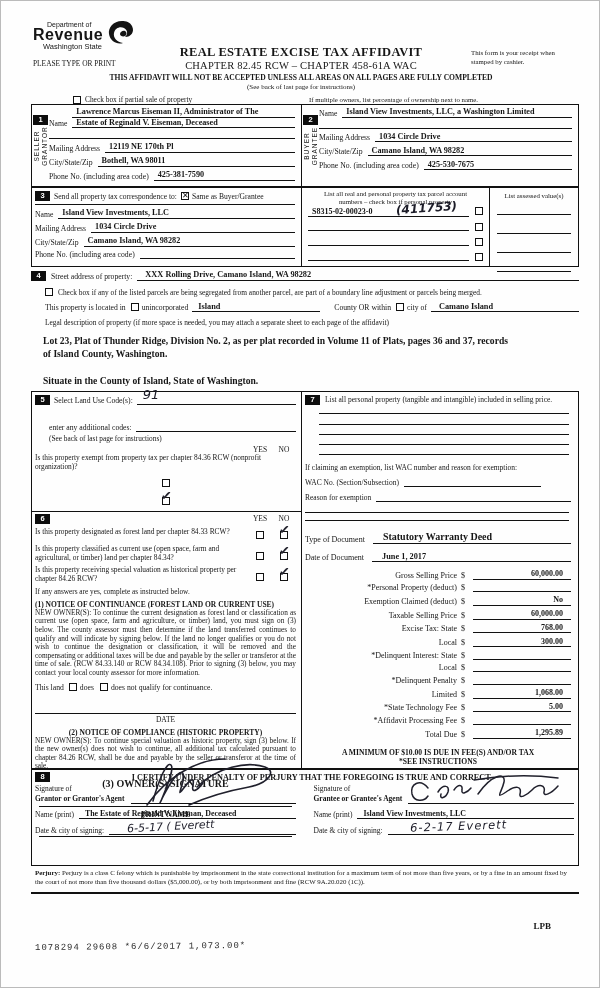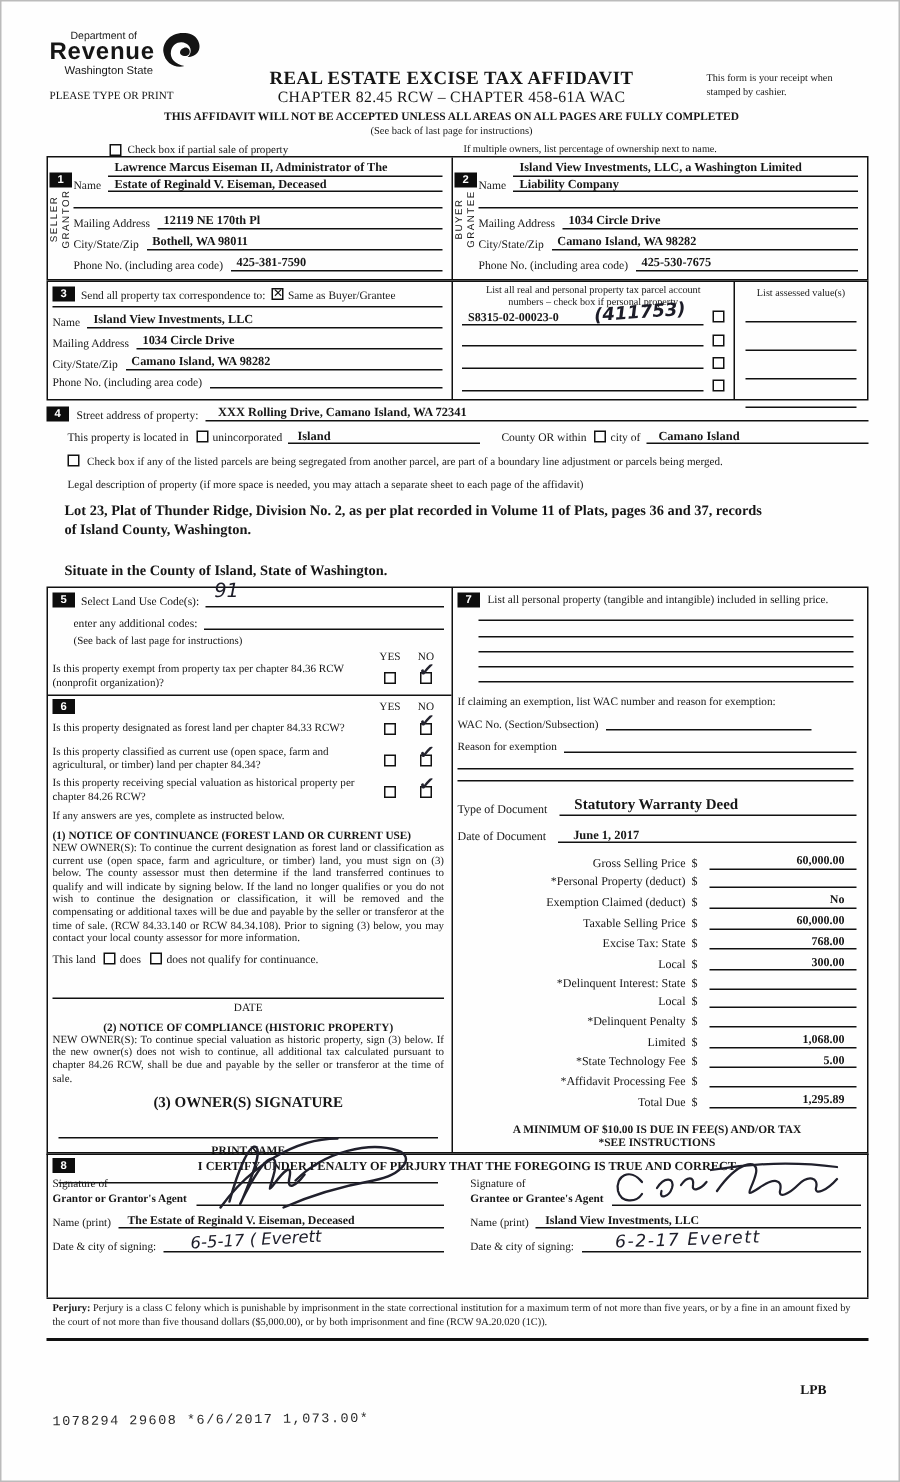--- a/index.html
+++ b/index.html
@@ -56,21 +56,21 @@
   .para { font-size: 7.3px; line-height: 1.18; text-align: justify; }
   .sig-svg { position: absolute; overflow: visible; pointer-events: none; }
   .stamp { font-family: "Liberation Mono", monospace; font-size: 9px; color: #2b2b2b; letter-spacing: 1px; transform: rotate(-0.6deg); }
 </style>
 </head>
 <body>
 
 <div class="page">
 
   <div class="abs" style="left:32px; top:20px;">
-    <div style="display:flex; align-items:center;">
+    <div style="display:flex; align-items:flex-start;">
       <div>
         <div class="logo-small" style="padding-left:14px;">Department of</div>
         <div class="logo-name">Revenue</div>
         <div class="logo-small" style="padding-left:10px; font-size:7.5px;">Washington State</div>
       </div>
       <svg width="34" height="30" viewBox="0 0 34 30" style="margin-left:2px; margin-top:-2px;">
         <path d="M17 2 C8 2 3 9 4 15 C5 22 12 26 18 24 C12 23 8 19 9 14 C10 9 15 7 19 9 C23 11 23 16 20 18 C26 18 30 13 27 7 C25 3 21 2 17 2 Z" fill="#141414"></path>
         <path d="M20 12 c2 1 2 4 0 5 c-2 1 -5 0 -5 -2 c0 -2 3 -4 5 -3 Z" fill="#141414"></path>
       </svg>
     </div>
@@ -131,21 +131,20 @@
         <div class="side-inner">
           <div>BUYER</div>
           <div>GRANTEE</div>
         </div>
       </div>
       <div class="fields">
         <div class="frow" style="align-items:flex-end; margin-bottom:2px;">
           <span class="lbl" style="align-self:flex-end;">Name</span>
           <div class="name2">
             <div>Island View Investments, LLC, a Washington Limited</div>
-            <div>Liability Company</div>
           </div>
         </div>
         <div class="blank-line" style="margin-bottom:3px;"></div>
         <div class="frow">
             <span class="lbl">Mailing Address</span>
             <span class="val">1034 Circle Drive</span>
           </div>
         <div class="frow">
             <span class="lbl">City/State/Zip</span>
             <span class="val">Camano Island, WA 98282</span>
@@ -217,64 +216,64 @@
         <div class="blank-line" style="margin-top:10px;"></div>
         <div class="blank-line" style="margin-top:10px;"></div>
       </div>
     </div>
   </div>
 
   <div class="abs" style="left:30px; top:269px; width:548px;">
     <div style="display:flex; align-items:flex-end; font-size:7.7px;">
       <span class="badge">4</span>
       <span style="margin:0 5px 0 5px;">Street address of property:</span>
-      <span class="ul bold" style="flex:1; font-size:8.3px; padding:0 2px 0.5px 8px;">XXX Rolling Drive, Camano Island, WA  72341</span>
+      <span class="ul bold" style="flex:1; font-size:8.3px; padding:0 2px 0.5px 8px;">XXX Rolling Drive, Camano Island, WA  98282</span>
+    </div>
+    <div style="display:flex; align-items:flex-start; font-size:7.4px; margin-top:7px; padding-left:14px;">
+      <span class="cb" style="margin-right:5px; margin-top:0;"></span>
+      <span>Check box if any of the listed parcels are being segregated from another parcel, are part of a boundary line adjustment or parcels being merged.</span>
     </div>
     <div style="display:flex; align-items:flex-end; font-size:7.7px; margin-top:5px; padding-left:14px;">
       <span>This property is located in</span>
       <span class="cb" style="margin:0 3px 1px 5px;"></span>
       <span>unincorporated</span>
       <span class="ul bold" style="width:128px; font-size:8.3px; padding:0 2px 0.5px 6px; margin-left:4px;">Island</span>
       <span style="margin-left:14px;">County OR  within</span>
       <span class="cb" style="margin:0 3px 1px 5px;"></span>
       <span>city of</span>
       <span class="ul bold" style="flex:1; font-size:8.3px; padding:0 2px 0.5px 8px; margin-left:4px;">Camano Island</span>
     </div>
-    <div style="display:flex; align-items:flex-start; font-size:7.4px; margin-top:7px; padding-left:14px;">
-      <span class="cb" style="margin-right:5px; margin-top:0;"></span>
-      <span>Check box if any of the listed parcels are being segregated from another parcel, are part of a boundary line adjustment or parcels being merged.</span>
-    </div>
     <div class="small" style="margin-top:6px; padding-left:14px; font-size:7.4px;">Legal description of property (if more space is needed, you may attach a separate sheet to each page of the affidavit)</div>
   </div>
 
   <div class="abs bold" style="left:42px; top:334px; width:470px; font-size:9.6px; line-height:1.35;">Lot 23, Plat of Thunder Ridge, Division No. 2, as per plat recorded in Volume 11 of Plats, pages 36 and 37, records of Island County, Washington.</div>
   <div class="abs bold" style="left:42px; top:374px; font-size:9.6px;">Situate in the County of Island, State of Washington.</div>
 
   <div class="frame" style="top:390px; height:378px; display:flex;">
 
     <div style="width:270px; border-right:1px solid #111; display:flex; flex-direction:column;">
 
       <div style="padding:3px 5px 2px 3px; border-bottom:1px solid #111;">
         <div style="display:flex; align-items:flex-end; font-size:7.7px;">
           <span class="badge">5</span>
           <span style="margin:0 4px;">Select Land Use Code(s):</span>
           <span class="ul" style="flex:1; position:relative; min-height:10px;">
               <span class="hand" style="position:absolute; left:6px; top:-8px; font-size:13px;">91</span>
             </span>
         </div>
-        <div style="display:flex; align-items:flex-end; font-size:7.7px; margin-top:6px; padding-left:14px;">
+        <div style="display:flex; align-items:flex-end; font-size:7.7px; margin-top:18px; padding-left:14px;">
           <span>enter any additional codes:</span>
           <span class="ul" style="flex:1; min-height:9px; margin-left:4px;"></span>
         </div>
         <div class="small" style="padding-left:14px; margin-top:2px; font-size:7.3px;">(See back of last page for instructions)</div>
         <div class="yn-head" style="margin-top:2px;">
           <span>YES</span>
           <span>NO</span>
         </div>
-        <div class="q-row" style="margin-bottom:1px;">
+        <div class="q-row" style="margin-bottom:1px;flex-direction:column;">
           <span class="q-text">Is this property exempt from property tax per chapter 84.36 RCW (nonprofit organization)?</span>
           <span class="yn-cell"><span class="cb"></span></span>
           <span class="yn-cell"><span class="cb"><span class="hand-check" style="left:-2px;">✓</span></span></span>
         </div>
       </div>
 
       <div style="padding:2px 5px 2px 3px; flex:1; position:relative;">
         <div style="display:flex;">
           <span class="badge">6</span>
           <div class="yn-head" style="flex:1;">

